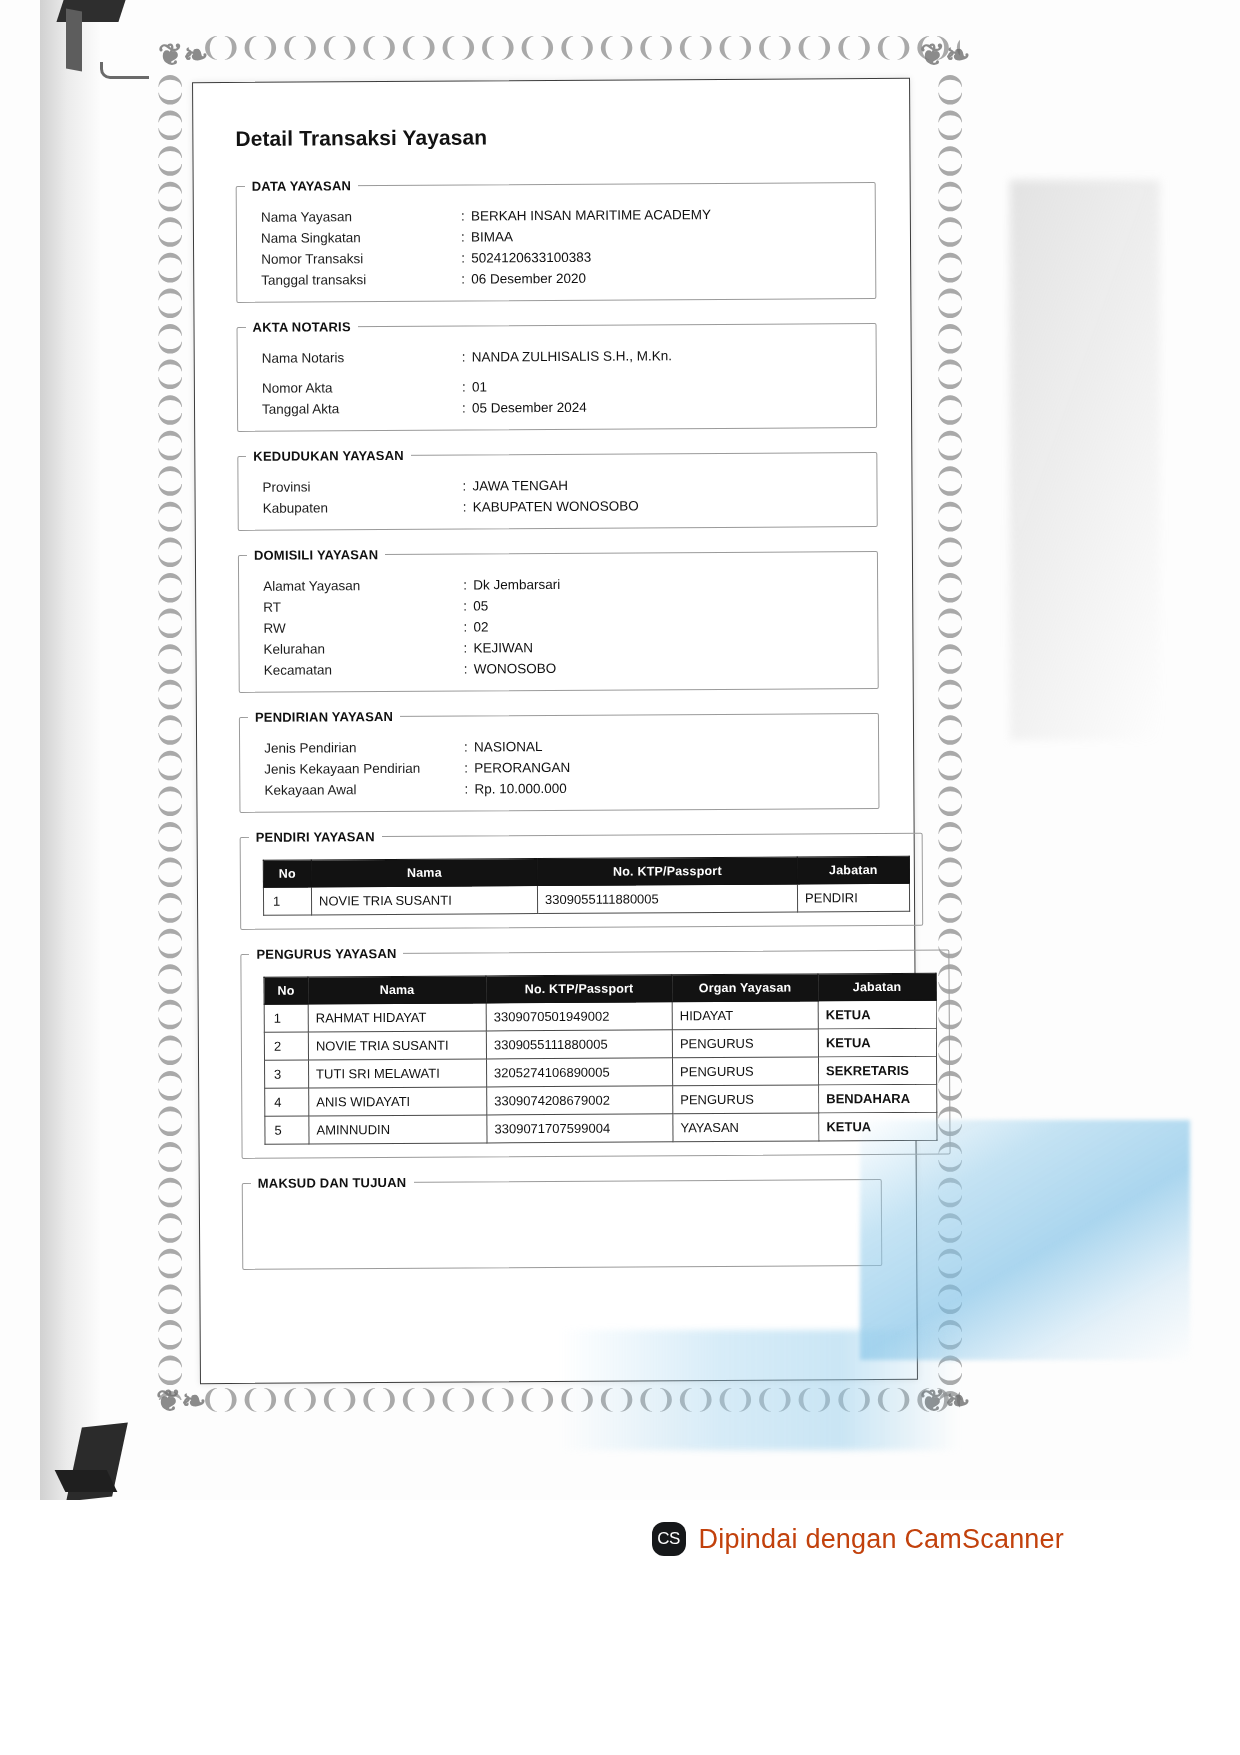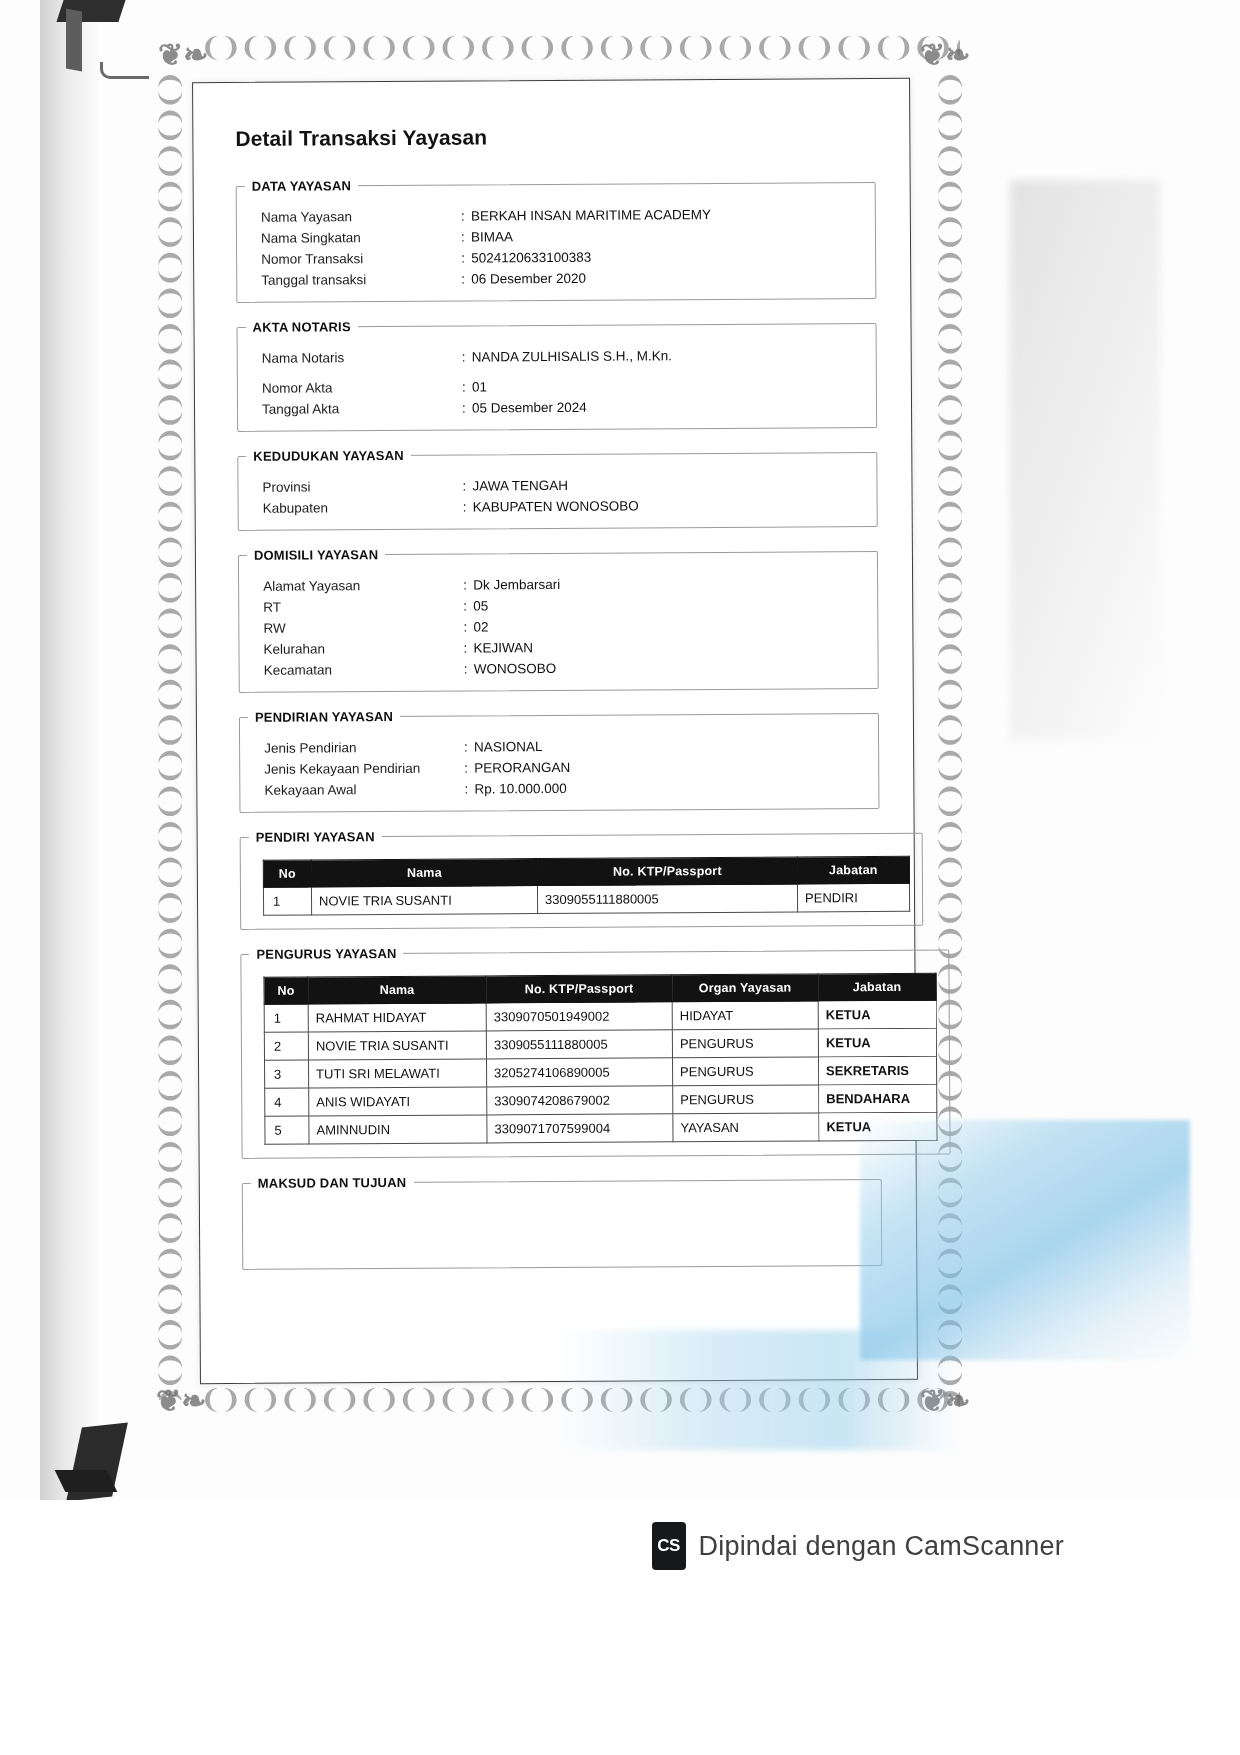--- a/index.html
+++ b/index.html
@@ -246,34 +246,34 @@
   }
   .cam {
     position: absolute;
     right: 176px;
     top: 22px;
     display: flex;
     align-items: center;
     gap: 13px;
   }
   .cam-badge {
-    width: 34px; height: 48px;
-    border-radius: 4px;
+    width: 34px; height: 34px;
+    border-radius: 12px;
     background: #16181a;
     color: #ffffff;
     font-size: 17px;
-    font-weight: bold;
+    font-weight: normal;
     display: flex;
     align-items: center;
     justify-content: center;
     letter-spacing: -.5px;
   }
   .cam-text {
     font-size: 27px;
-    color: #404040;
+    color: #c2410c;
     letter-spacing: .2px;
   }
 </style>
 </head>
 <body>
 
 <div class="scan-bg"></div>
 <div class="scan-shadow-left"></div>
 <div class="scan-corner corner-tl"></div>
 <div class="scan-corner corner-tl2"></div>

